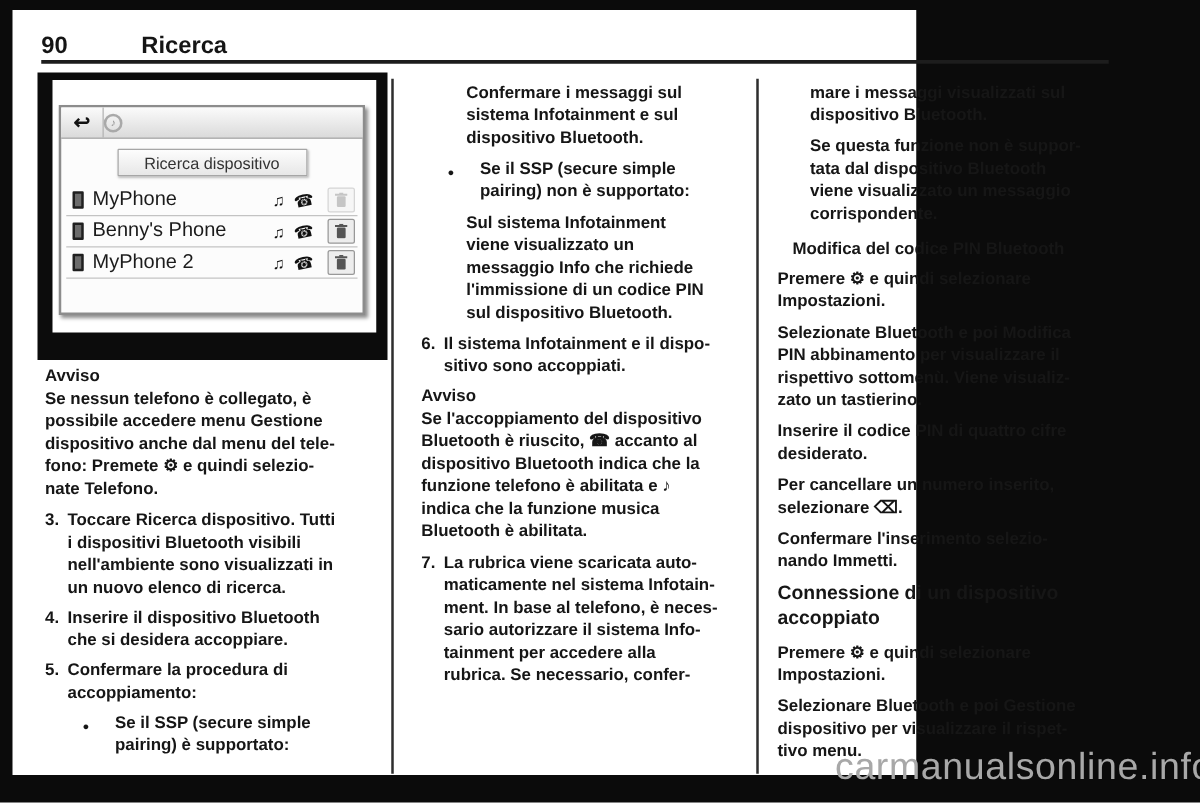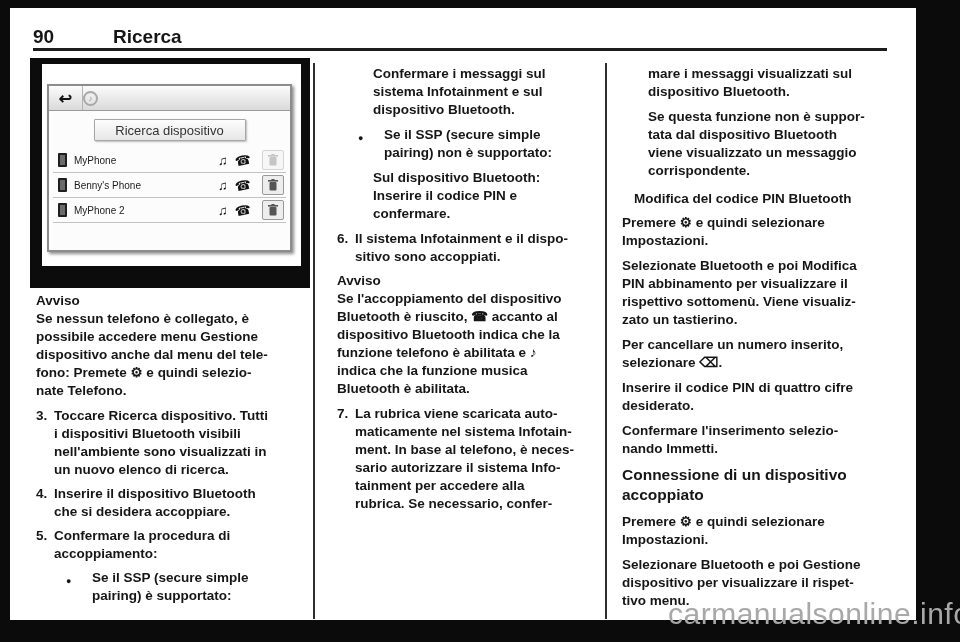--- a/index.html
+++ b/index.html
@@ -6,21 +6,21 @@
   html,body { width:960px; height:642px; }
   body {
     position: relative;
     background: #0b0b0b;
     font-family: "Liberation Sans", sans-serif;
     overflow: hidden;
   }
   
   .sheet {
     position: absolute; left: 10px; top: 8px;
-    width: 906px; height: 612px;
+    width: 723px; height: 612px;
     background: #ffffff;
   }
   .pagenum {
     position: absolute; left: 23px; top: 18px;
     font-size: 19px; font-weight: 700; color: #151515;
   }
   .pagetitle {
     position: absolute; left: 103px; top: 18px;
     font-size: 19px; font-weight: 700; color: #151515;
   }
@@ -79,21 +79,21 @@
   }
   .fig-rows { position: absolute; left: 4px; right: 4px; top: 62px; }
   .fig-row {
     height: 25px; display: flex; align-items: center;
     border-bottom: 1px solid #c3c3c3;
   }
   .dev-icon {
     width: 9px; height: 14px; margin: 0 7px 0 5px;
     background: #6b6b6b; border: 2px solid #1f1f1f; border-radius: 1px;
   }
-  .dev-name { flex: 1; font-size: 10px; color: #1b1b1b; }
+  .dev-name { flex: 1; font-size: 16px; color: #1b1b1b; }
   .row-music { font-size: 13px; color: #111; margin-right: 7px; }
   .row-phone { font-size: 13px; color: #111; margin-right: 3px; transform: rotate(-12deg); }
   .trash-btn {
     width: 22px; height: 20px; margin-left: 8px; margin-right: 2px;
     border: 1px solid #989898; border-radius: 2px; background: #ededed;
     display: flex; align-items: center; justify-content: center;
   }
   .trash-btn.disabled { opacity: 0.38; }
 
   
@@ -226,23 +226,25 @@
 
   <div class="col col-mid">
     <div class="txt para indent-m-sub">Confermare i messaggi sul
 sistema Infotainment e sul
 dispositivo Bluetooth.</div>
     <div class="bullet-item indent-m-bullet">
       <span class="bullet">●</span>
       <span class="txt">Se il SSP (secure simple
 pairing) non è supportato:</span>
     </div>
-    <div class="txt para indent-m-sub">Sul dispositivo Bluetooth:
-Inserire il codice PIN e
-confermare.</div>
+    <div class="txt para indent-m-sub">Sul sistema Infotainment
+viene visualizzato un
+messaggio Info che richiede
+l'immissione di un codice PIN
+sul dispositivo Bluetooth.</div>
     <div class="li">
       <span class="num">6.</span>
       <span class="itext txt">Il sistema Infotainment e il dispo-
 sitivo sono accoppiati.</span>
     </div>
     <div class="note-title" style="margin-top:4px">Avviso</div>
     <div class="txt para">Se l'accoppiamento del dispositivo
 Bluetooth è riuscito, ☎ accanto al
 dispositivo Bluetooth indica che la
 funzione telefono è abilitata e ♪
@@ -266,24 +268,24 @@
 tata dal dispositivo Bluetooth
 viene visualizzato un messaggio
 corrispondente.</div>
     <div class="h-runin">Modifica del codice PIN Bluetooth</div>
     <div class="txt para">Premere ⚙ e quindi selezionare
 Impostazioni.</div>
     <div class="txt para">Selezionate Bluetooth e poi Modifica
 PIN abbinamento per visualizzare il
 rispettivo sottomenù. Viene visualiz-
 zato un tastierino.</div>
+    <div class="txt para">Inserire il codice PIN di quattro cifre
+desiderato.</div>
     <div class="txt para">Per cancellare un numero inserito,
 selezionare ⌫.</div>
-    <div class="txt para">Inserire il codice PIN di quattro cifre
-desiderato.</div>
     <div class="txt para">Confermare l'inserimento selezio-
 nando Immetti.</div>
     <div class="txt h-section">Connessione di un dispositivo
 accoppiato</div>
     <div class="txt para">Premere ⚙ e quindi selezionare
 Impostazioni.</div>
     <div class="txt para">Selezionare Bluetooth e poi Gestione
 dispositivo per visualizzare il rispet-
 tivo menu.</div>
   </div>

